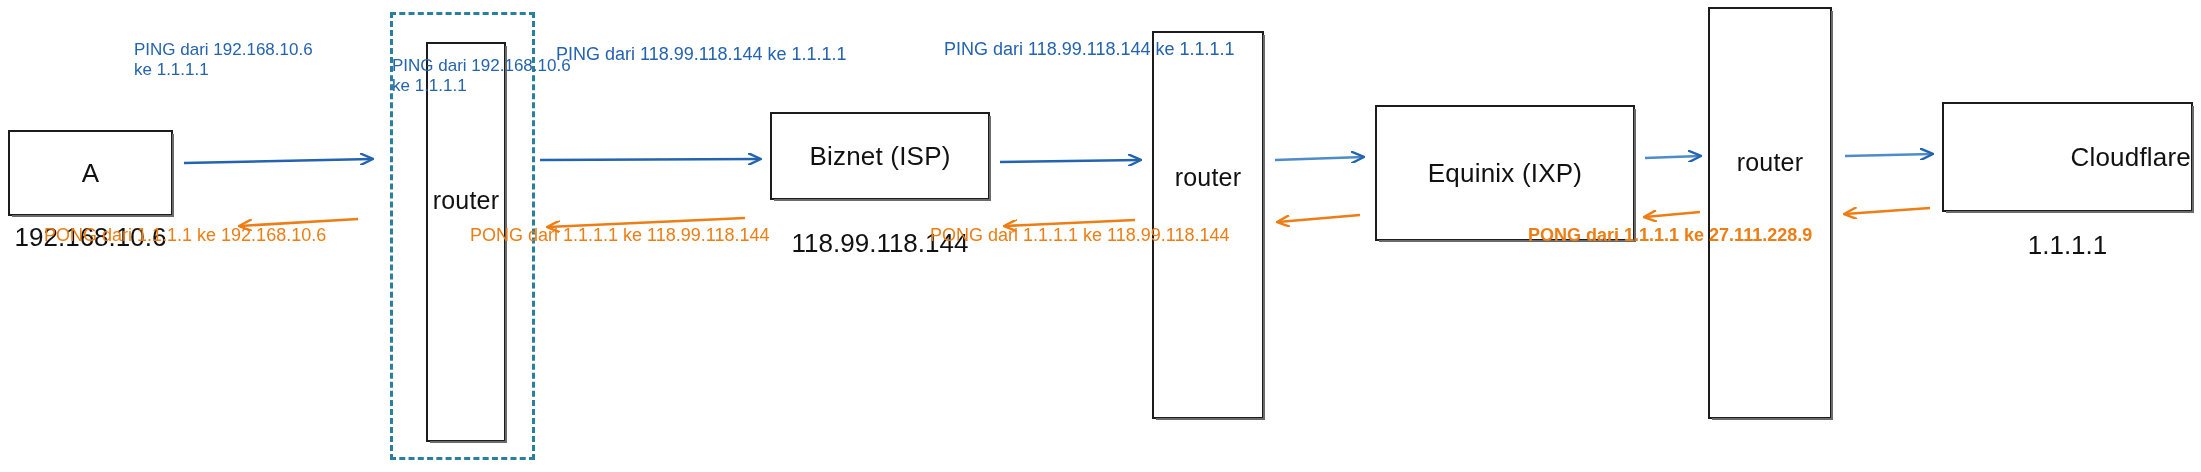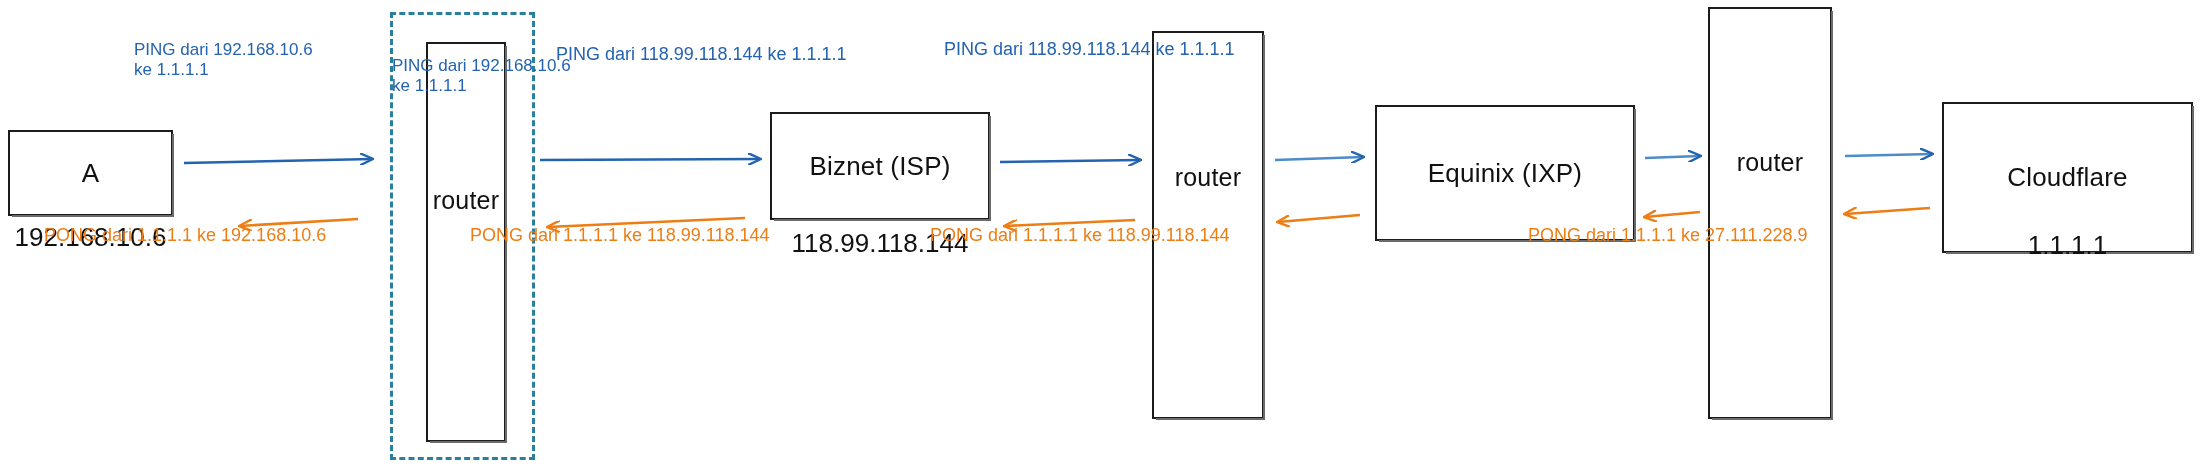--- a/index.html
+++ b/index.html
@@ -143,50 +143,50 @@
 
   <div class="node" style="left:8px; top:130px; width:165px; height:86px;">
     <span class="node-label">A</span>
   </div>
   <div class="ip-caption" style="left:8px; top:222px; width:165px;">192.168.10.6</div>
 
   <div class="node router" style="left:426px; top:42px; width:80px; height:400px;">
     <span class="node-label" style="margin-top:142px;">router</span>
   </div>
 
-  <div class="node" style="left:770px; top:112px; width:220px; height:108px;">
+  <div class="node" style="left:770px; top:112px; width:220px; height:88px;">
     <span class="node-label">Biznet (ISP)</span>
   </div>
   <div class="ip-caption" style="left:770px; top:228px; width:220px;">118.99.118.144</div>
 
   <div class="node router" style="left:1152px; top:31px; width:112px; height:388px;">
     <span class="node-label" style="margin-top:130px;">router</span>
   </div>
 
   <div class="node" style="left:1375px; top:105px; width:260px; height:136px;">
     <span class="node-label">Equinix (IXP)</span>
   </div>
 
   <div class="node router" style="left:1708px; top:7px; width:124px; height:412px;">
     <span class="node-label" style="margin-top:139px;">router</span>
   </div>
 
-  <div class="node" style="left:1942px; top:102px; width:251px; height:151px;">
+  <div class="node" style="left:1942px; top:102px; width:251px; height:110px;justify-content:flex-end;">
     <span class="node-label">Cloudflare</span>
   </div>
   <div class="ip-caption" style="left:1942px; top:230px; width:251px;">1.1.1.1</div>
 
   <div class="flow-label ping sm" style="left:134px; top:40px;">PING dari 192.168.10.6
 ke 1.1.1.1</div>
   <div class="flow-label pong lg" style="left:44px; top:225px;">PONG dari 1.1.1.1 ke 192.168.10.6</div>
 
   <div class="flow-label ping sm" style="left:392px; top:56px;">PING dari 192.168.10.6
 ke 1.1.1.1</div>
   <div class="flow-label pong lg" style="left:470px; top:225px;">PONG dari 1.1.1.1 ke 118.99.118.144</div>
 
   <div class="flow-label ping lg" style="left:556px; top:44px;">PING dari 118.99.118.144 ke 1.1.1.1</div>
 
   <div class="flow-label ping lg" style="left:944px; top:39px;">PING dari 118.99.118.144 ke 1.1.1.1</div>
   <div class="flow-label pong lg" style="left:930px; top:225px;">PONG dari 1.1.1.1 ke 118.99.118.144</div>
 
-  <div class="flow-label pong lg" style="left:1528px; top:225px;">PONG dari 1.1.1.1 ke 27.111.228.9</div>
+  <div class="flow-label pong lg" style="left:1528px; top:225px;font-weight:bold;">PONG dari 1.1.1.1 ke 27.111.228.9</div>
 
 </div>
 
 </body></html>

